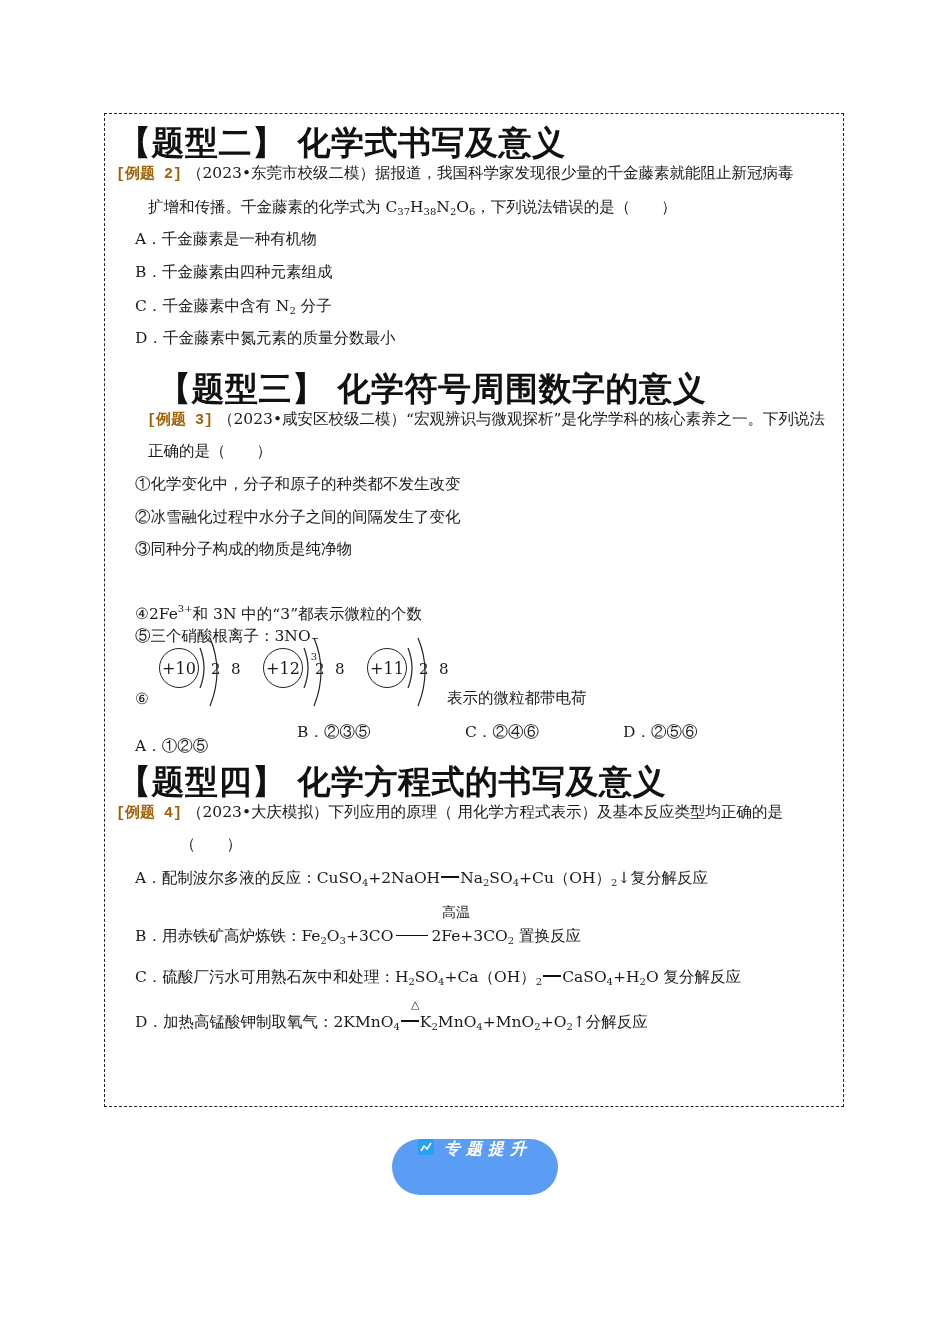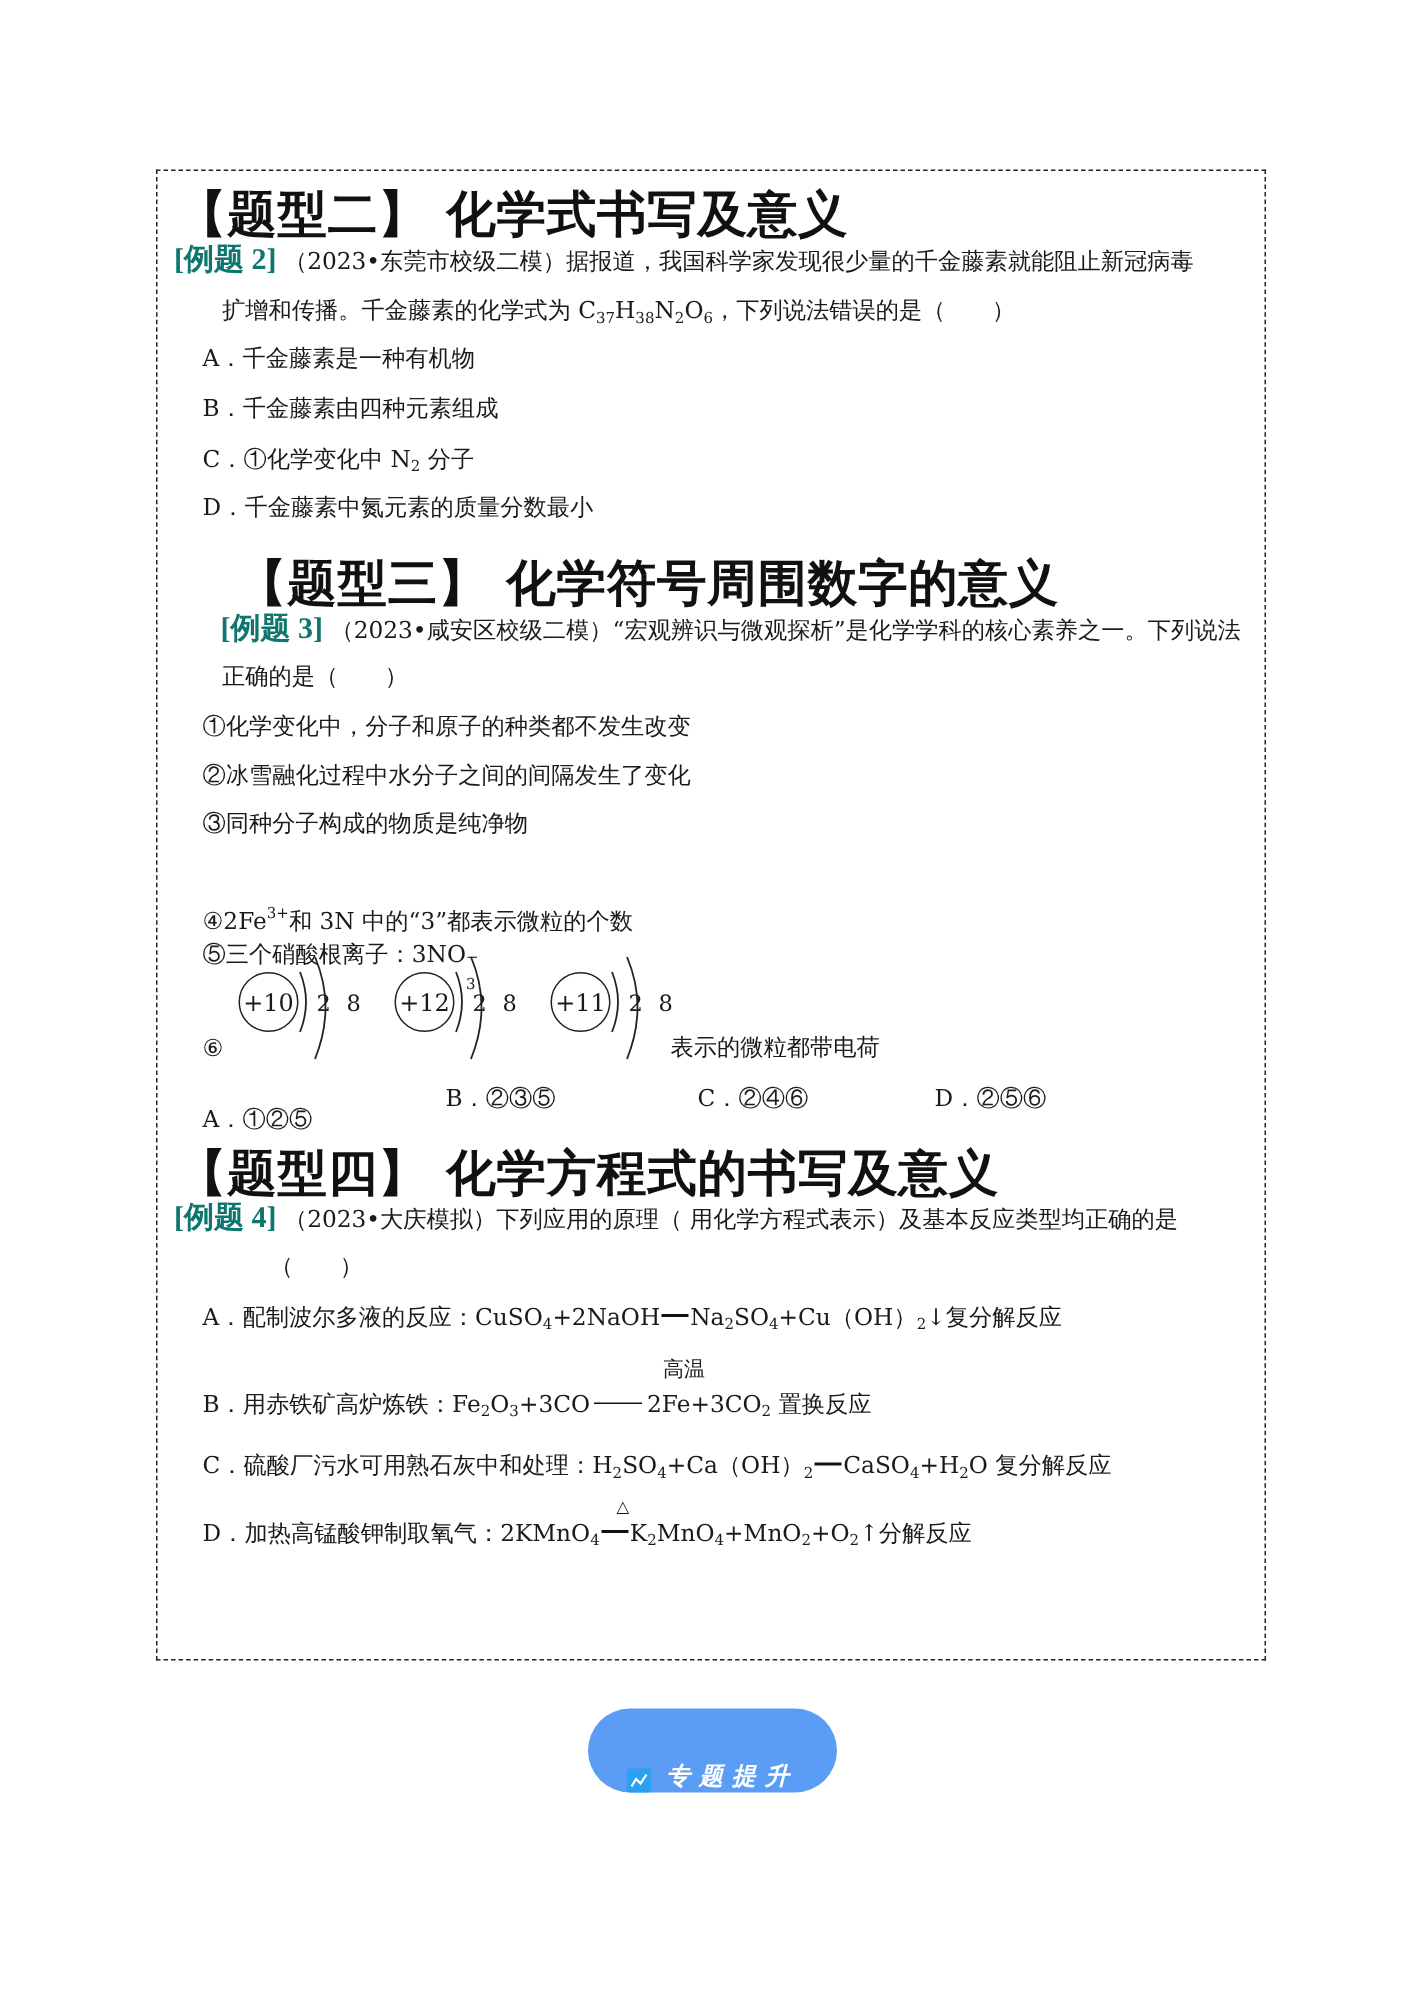--- a/index.html
+++ b/index.html
@@ -3,51 +3,51 @@
 <meta charset="utf-8">
 <style>
   html, body { margin: 0; padding: 0; background: #ffffff; }
   body { width: 950px; height: 1344px; position: relative; overflow: hidden;
          font-family: "DejaVu Serif", "Liberation Serif", serif; color: #1a1a1a; }
   .frame { position: absolute; left: 104px; top: 113px; width: 740px; height: 994px;
            border: 1.5px dashed #222; box-sizing: border-box; }
   .sec-title { position: absolute; left: 16px; font-family: "DejaVu Sans", "Liberation Sans", sans-serif;
                font-weight: bold; font-size: 33px; color: #111; letter-spacing: 0.5px; white-space: nowrap; }
   .line { position: absolute; font-size: 15.5px; white-space: nowrap; line-height: 20px; }
-  .tag { color: #0f766e; font-family: Liberation Serif, serif; font-weight: bold; font-size: 20px; }
+  .tag { color: #a16207; font-family: Liberation Mono, monospace; font-weight: bold; font-size: 15px; }
   sub { font-size: 10px; vertical-align: -3px; line-height: 0; }
   sup { font-size: 10px; vertical-align: 7px; line-height: 0; }
   .eqbar { display: inline-block; width: 18px; height: 2px; background: #111; vertical-align: 5px; margin: 0 1px; }
   .longbar { display: inline-block; width: 32px; height: 1.5px; background: #111; vertical-align: 5px; margin: 0 3px; }
   .cond { position: absolute; font-size: 14px; }
   .atom { position: absolute; top: 648px; }
   .nucleus { position: absolute; width: 40px; height: 40px; border: 1.3px solid #222; border-radius: 50%;
              box-sizing: border-box; display: flex; align-items: center; justify-content: center; font-size: 16px; }
   .shell-num { position: absolute; font-size: 15px; }
   .btn { position: absolute; left: 392px; top: 1139px; width: 166px; height: 56px; border-radius: 28px;
-         background: #5b9cf5; display: flex; align-items: flex-end; justify-content: center; gap: 10px; cursor: pointer; }
+         background: #5b9cf5; display: flex; align-items: flex-start; justify-content: center; gap: 10px; cursor: pointer; }
   .btn-icon { width: 16px; height: 16px; background: #2aa0f0; border-radius: 2px; display: flex; align-items: center; justify-content: center; }
   .btn-label { color: #ffffff; font-family: "DejaVu Sans", "Liberation Sans", sans-serif; font-weight: bold; font-size: 16px; letter-spacing: 6px; font-style: italic; }
 </style>
 </head>
 <body>
 
 <div class="frame"></div>
 
 <div class="sec-title" style="left:118px;top:121px;">【题型二】 化学式书写及意义</div>
 <div class="line" style="left:116px;top:163px;">
   <span class="tag">[例题 2]</span>
   <span>（2023•东莞市校级二模）</span><span>据报道，我国科学家发现很少量的千金藤素就能阻止新冠病毒</span>
 </div>
 <div class="line" style="left:148px;top:197px;">
   <span>扩增和传播。千金藤素的化学式为 </span>C<sub>37</sub>H<sub>38</sub>N<sub>2</sub>O<sub>6</sub><span>，下列说法错误的是（　　）</span>
 </div>
 <div class="line" style="left:135px;top:229px;"><span>A．</span><span>千金藤素是一种有机物</span></div>
 <div class="line" style="left:135px;top:262px;"><span>B．</span><span>千金藤素由四种元素组成</span></div>
-<div class="line" style="left:135px;top:296px;"><span>C．</span><span>①化学变化中 N</span><sub>2</sub><span> 分子</span></div>
+<div class="line" style="left:135px;top:296px;"><span>C．</span><span>千金藤素中含有 N</span><sub>2</sub><span> 分子</span></div>
 <div class="line" style="left:135px;top:328px;"><span>D．</span><span>千金藤素中氮元素的质量分数最小</span></div>
 
 <div class="sec-title" style="left:118px;top:367px;margin-left:40px;">【题型三】 化学符号周围数字的意义</div>
 <div class="line" style="left:116px;top:409px;margin-left:31px;">
   <span class="tag">[例题 3]</span>
   <span>（2023•咸安区校级二模）</span><span>“宏观辨识与微观探析”是化学学科的核心素养之一。下列说法</span>
 </div>
 <div class="line" style="left:148px;top:441px;">正确的是（　　）</div>
 <div class="line" style="left:135px;top:474px;">①化学变化中，分子和原子的种类都不发生改变</div>
 <div class="line" style="left:135px;top:507px;">②冰雪融化过程中水分子之间的间隔发生了变化</div>

